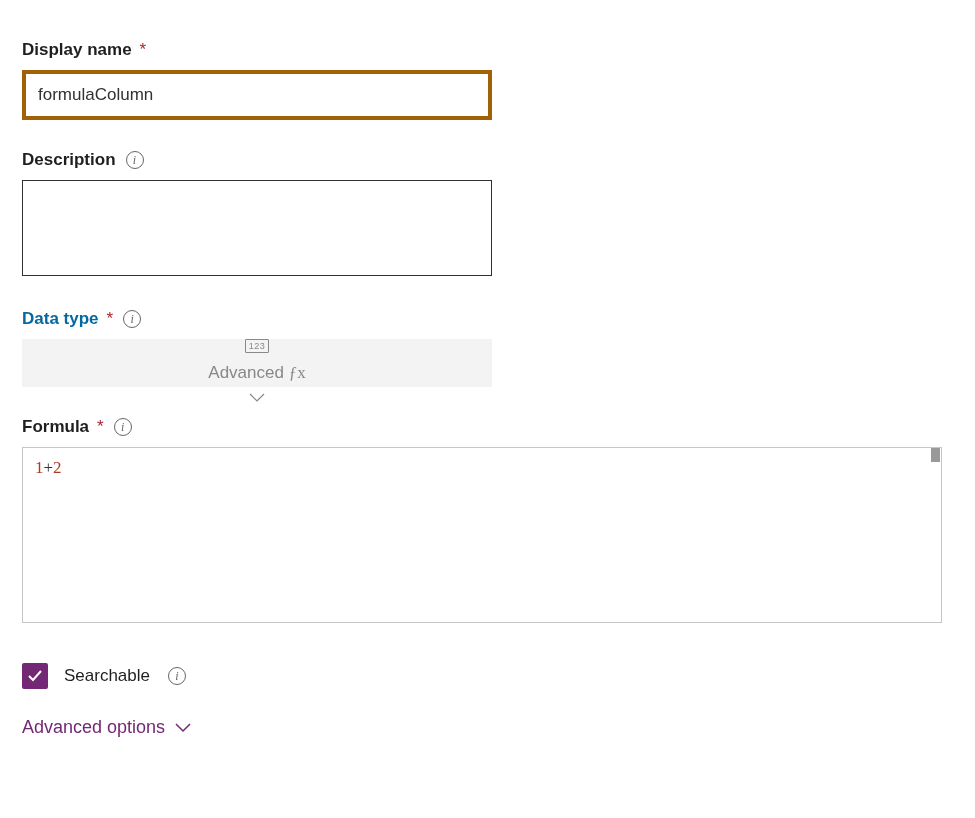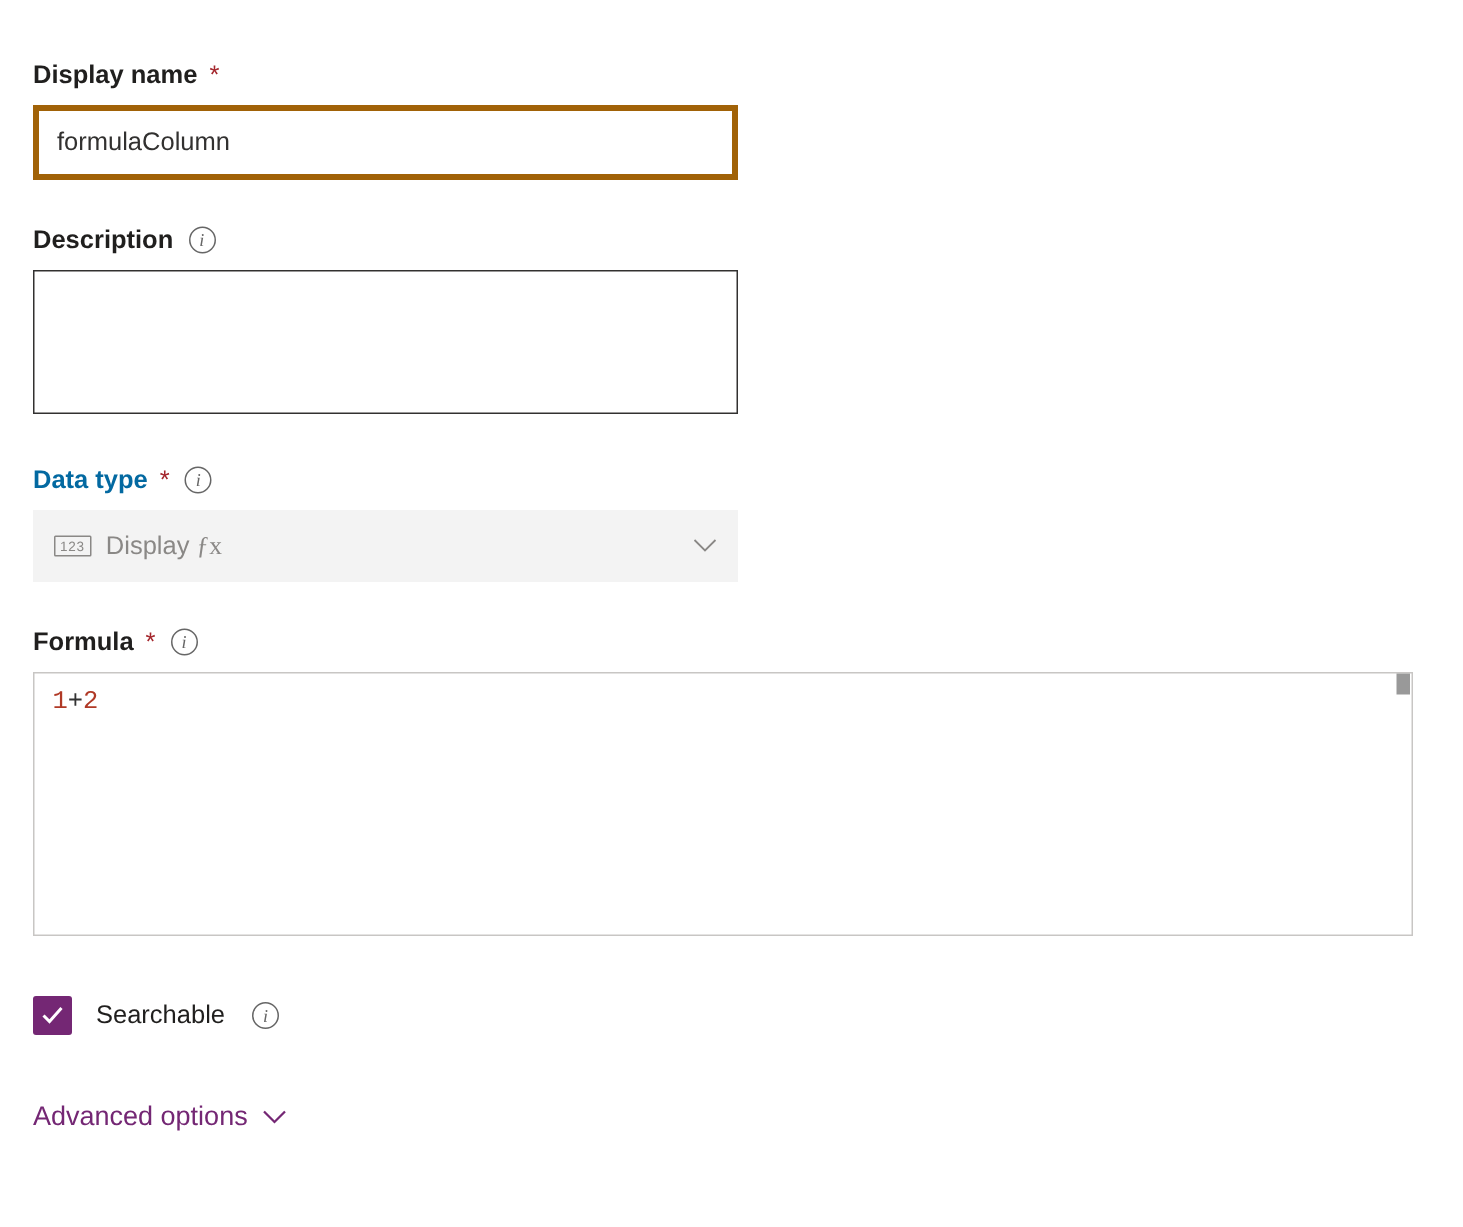--- a/index.html
+++ b/index.html
@@ -61,61 +61,62 @@
   .select-box {
     width: 470px;
     height: 48px;
     background: #f3f3f3;
     display: flex;
     align-items: center;
     padding: 0 14px;
     gap: 10px;
     color: #8a8886;
     cursor: pointer;
+    flex-direction: column;
   }
   .num-icon {
     border: 1px solid #8a8886;
     font-size: 9px;
     padding: 1px 3px;
     letter-spacing: 0.5px;
     color: #8a8886;
     border-radius: 1px;
   }
   .select-text { flex: 1; font-size: 17px; }
   .fx { font-family: Georgia, serif; }
   .chevron {
     display: inline-block;
   }
   .chevron svg { display: block; }
   .formula-box {
     width: 920px;
     height: 176px;
     border: 1px solid #c8c6c4;
     padding: 10px 12px;
-    font-family: Liberation Mono, monospace;
+    font-family: Liberation Serif, serif;
     font-size: 17px;
     background: #fff;
     position: relative;
   }
   .formula-content .num { color: #b03926; }
   .formula-content .op { color: #333; }
   .scroll-handle {
     position: absolute;
     right: 1px;
     top: 0;
     width: 9px;
     height: 14px;
     background: #999;
   }
   .check-row {
     display: flex;
     align-items: center;
     gap: 16px;
     margin-top: 40px;
-    margin-bottom: 44px;
+    margin-bottom: 28px;
   }
   .checkbox {
     width: 26px;
     height: 26px;
     background: #742774;
     border-radius: 2px;
     display: flex;
     align-items: center;
     justify-content: center;
     cursor: pointer;
@@ -153,21 +154,21 @@
 
 <div class="field-group">
   <div class="label-row">
     <span class="label-text label-disabled">Data type</span>
     <span class="req">*</span>
     <span class="info-icon">i</span>
   </div>
   <div class="select-box">
     <span class="num-icon">123</span>
     <span class="select-text">
-      <span>Display</span>
+      <span>Advanced</span>
       <span class="fx">ƒx</span>
     </span>
     <span class="chevron">
       <svg width="16" height="10" viewBox="0 0 16 10">
           <path d="M1 1 L8 8 L15 1" stroke="#8a8886" stroke-width="1.2" fill="none"></path>
         </svg>
     </span>
   </div>
 </div>
 

